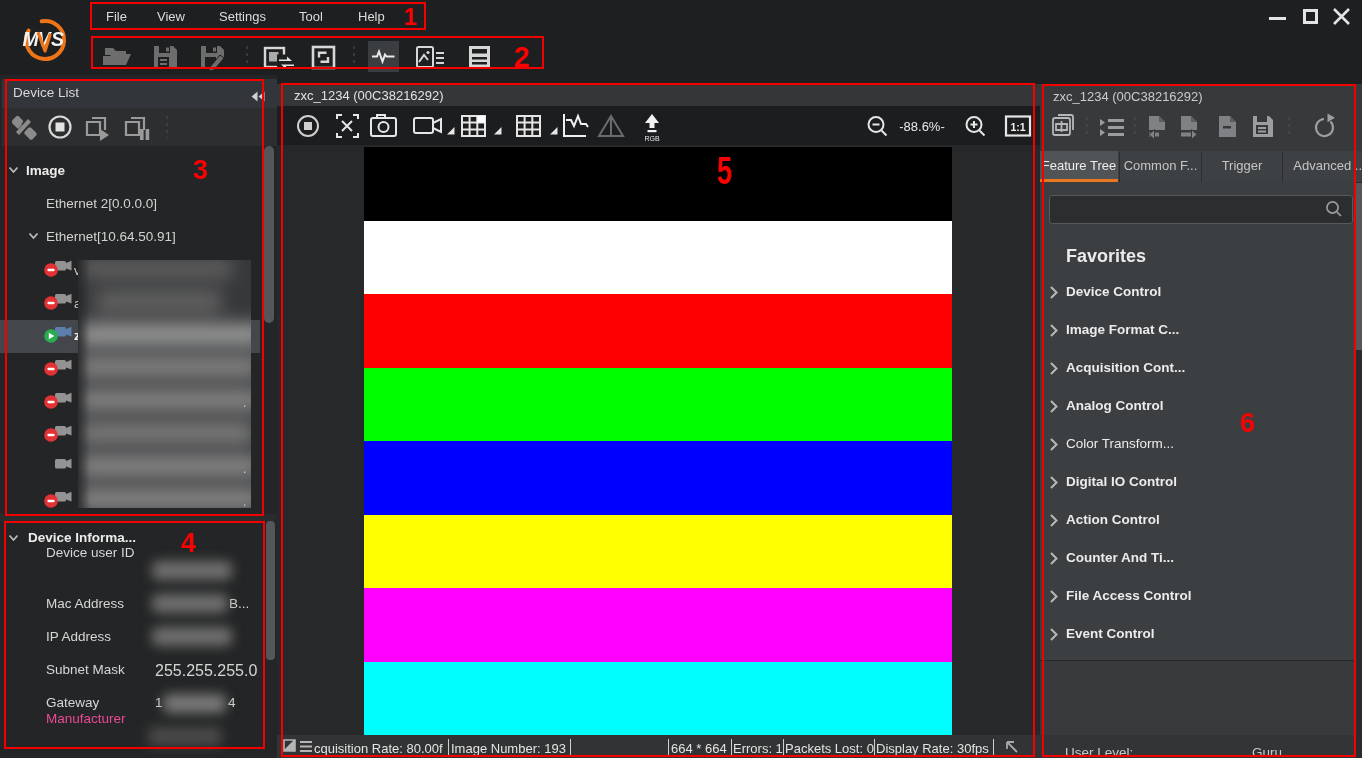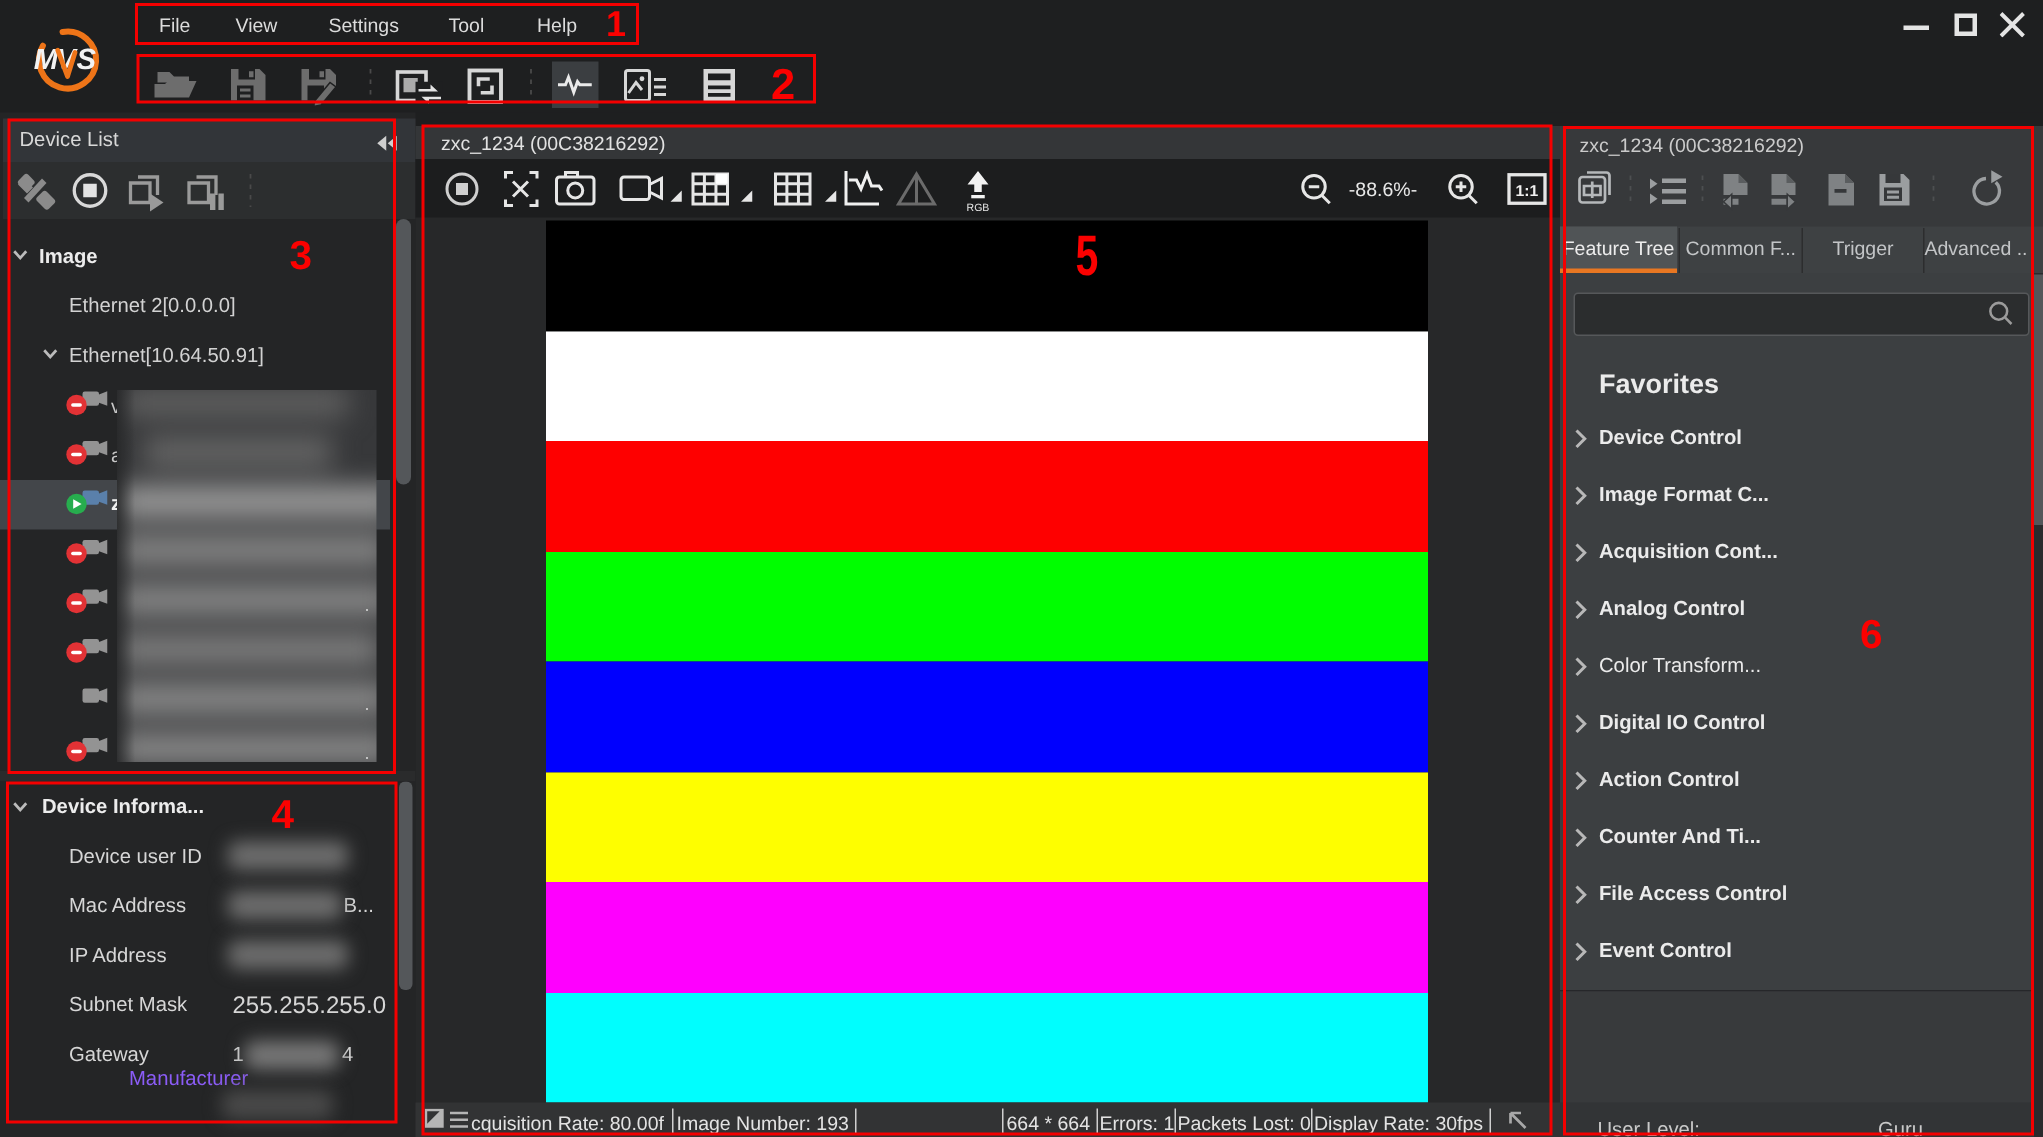--- a/index.html
+++ b/index.html
@@ -224,26 +224,26 @@
     <div class="abs" style="left:264px;top:0px;width:10px;height:177px;background:#54575a;border-radius:5px;"></div>
   </div>
 
   <div class="abs" style="left:0;top:514px;width:277px;height:7px;background:#2a2b2c;"></div>
 
   <div class="abs" id="dev-info" style="left:0;top:521px;width:277px;height:305px;background:#242526;overflow:hidden;">
     <svg class="abs" style="left:8px;top:13px;" width="11" height="8" viewBox="0 0 11 8">
         <path d="M1.5 1.5 L5.5 6 L9.5 1.5" stroke="#bbb" stroke-width="1.8" fill="none"></path>
       </svg>
     <div class="txt" style="left:28px;top:9px;font-size:13.5px;font-weight:bold;color:#ececec;">Device Informa...</div>
-    <div class="txt" style="left:46px;top:42px;font-size:13.5px;color:#d6d6d6;">Device user ID</div>
+    <div class="txt" style="left:46px;top:24px;font-size:13.5px;color:#d6d6d6;">Device user ID</div>
     <div class="txt" style="left:46px;top:75px;font-size:13.5px;color:#d6d6d6;">Mac Address</div>
     <div class="txt" style="left:46px;top:108px;font-size:13.5px;color:#d6d6d6;">IP Address</div>
     <div class="txt" style="left:46px;top:141px;font-size:13.5px;color:#d6d6d6;">Subnet Mask</div>
     <div class="txt" style="left:46px;top:174px;font-size:13.5px;color:#d6d6d6;">Gateway</div>
-    <div class="txt" style="left:46px;top:190px;font-size:13.5px;color:#8b5cf6;margin-left:40px;">Manufacturer</div>
+    <div class="txt" style="left:46px;top:190px;font-size:13.5px;color:#ec4899;">Manufacturer</div>
     <div class="txt" style="left:155px;top:141px;font-size:16px;color:#d6d6d6;">255.255.255.0</div>
     <div class="txt" style="left:229px;top:75px;font-size:13.5px;color:#d6d6d6;">B...</div>
     <div class="txt" style="left:155px;top:174px;font-size:13.5px;color:#d6d6d6;">1</div>
     <div class="txt" style="left:228px;top:174px;font-size:13.5px;color:#d6d6d6;">4</div>
 
     <div class="abs" style="left:152px;top:40px;width:80px;height:19px;background:#6e6e6e;border-radius:6px;filter:blur(6px);"></div>
     <div class="abs" style="left:152px;top:73px;width:76px;height:19px;background:#6e6e6e;border-radius:6px;filter:blur(6px);"></div>
     <div class="abs" style="left:152px;top:106px;width:80px;height:19px;background:#6e6e6e;border-radius:6px;filter:blur(6px);"></div>
     <div class="abs" style="left:163px;top:173px;width:63px;height:19px;background:#787878;border-radius:6px;filter:blur(6px);"></div>
     <div class="abs" style="left:148px;top:206px;width:74px;height:19px;background:#4a4a4a;border-radius:6px;filter:blur(6px);"></div>
@@ -410,21 +410,21 @@
   <div class="abs" id="rp-tabs" style="left:1040px;top:151px;width:298px;height:31px;">
     <div class="abs" style="left:0;top:0;width:322px;height:31px;background:#3e4143;"></div>
     <div class="abs" style="left:0;top:0;width:78px;height:31px;background:#505456;"></div>
     <div class="abs" style="left:0;top:28px;width:78px;height:3px;background:#e87722;"></div>
     <div class="abs" style="left:79px;top:1px;width:1px;height:30px;background:#2c2d2e;"></div>
     <div class="abs" style="left:161px;top:1px;width:1px;height:30px;background:#2c2d2e;"></div>
     <div class="abs" style="left:242px;top:1px;width:1px;height:30px;background:#2c2d2e;"></div>
     <div class="txt" style="left:0;top:7px;width:78px;text-align:center;font-size:13px;color:#ededed;">Feature Tree</div>
     <div class="txt" style="left:80px;top:7px;width:81px;text-align:center;font-size:13px;color:#c3c5c7;">Common F...</div>
     <div class="txt" style="left:162px;top:7px;width:80px;text-align:center;font-size:13px;color:#c3c5c7;">Trigger</div>
-    <div class="txt" style="left:243px;top:7px;width:79px;text-align:left;font-size:13px;color:#c3c5c7;">Advanced ..</div>
+    <div class="txt" style="left:243px;top:7px;width:79px;text-align:right;font-size:13px;color:#c3c5c7;">Advanced ..</div>
   </div>
   <div class="abs" style="left:1040px;top:182px;width:322px;height:478px;background:#3c3f41;"></div>
   <div class="abs" style="left:1049px;top:195px;width:304px;height:29px;background:#2b2d2e;border:1px solid #56585a;border-radius:3px;"></div>
   <div class="abs" style="left:1324px;top:199px;width:20px;height:20px;">
     <svg width="20" height="20" viewBox="0 0 20 20">
         <circle cx="8.5" cy="8.5" r="5.6" fill="none" stroke="#9b9b9b" stroke-width="1.7"></circle>
         <path d="M12.8 12.8 L17 17" stroke="#9b9b9b" stroke-width="1.7"></path>
       </svg>
   </div>
   <div class="abs" id="rp-tree" style="left:1040px;top:236px;width:322px;height:424px;overflow:hidden;">

